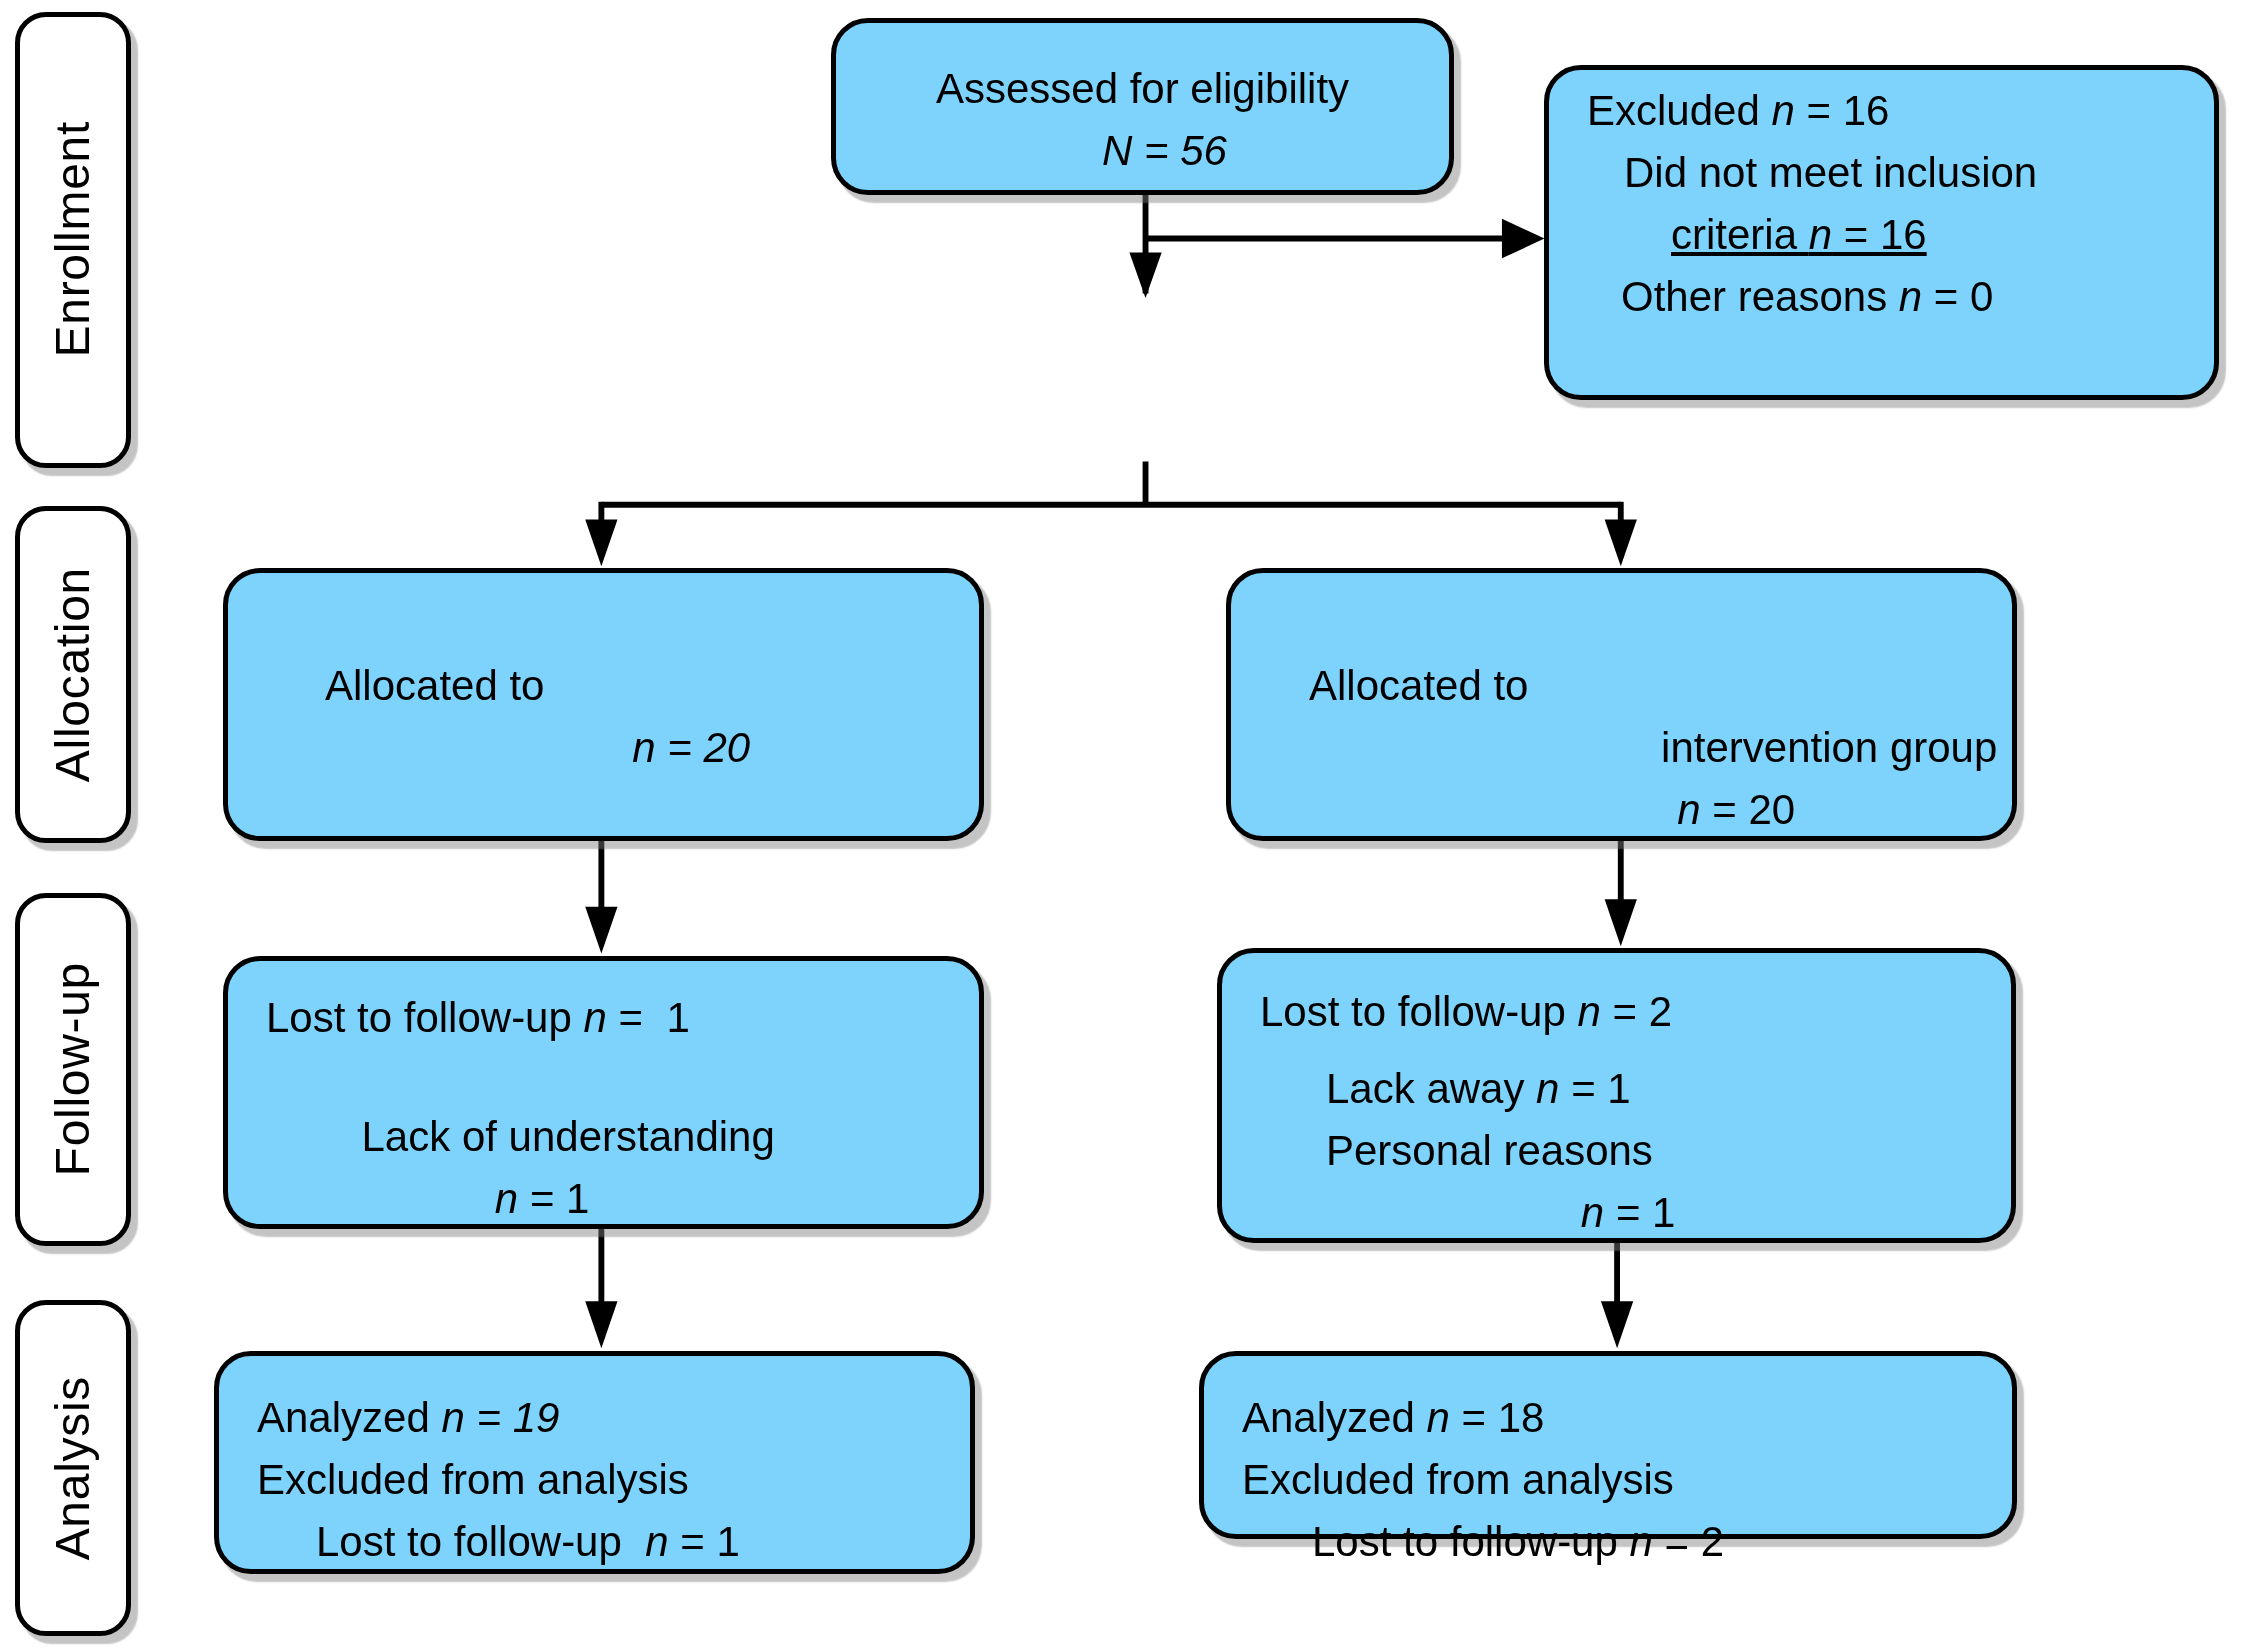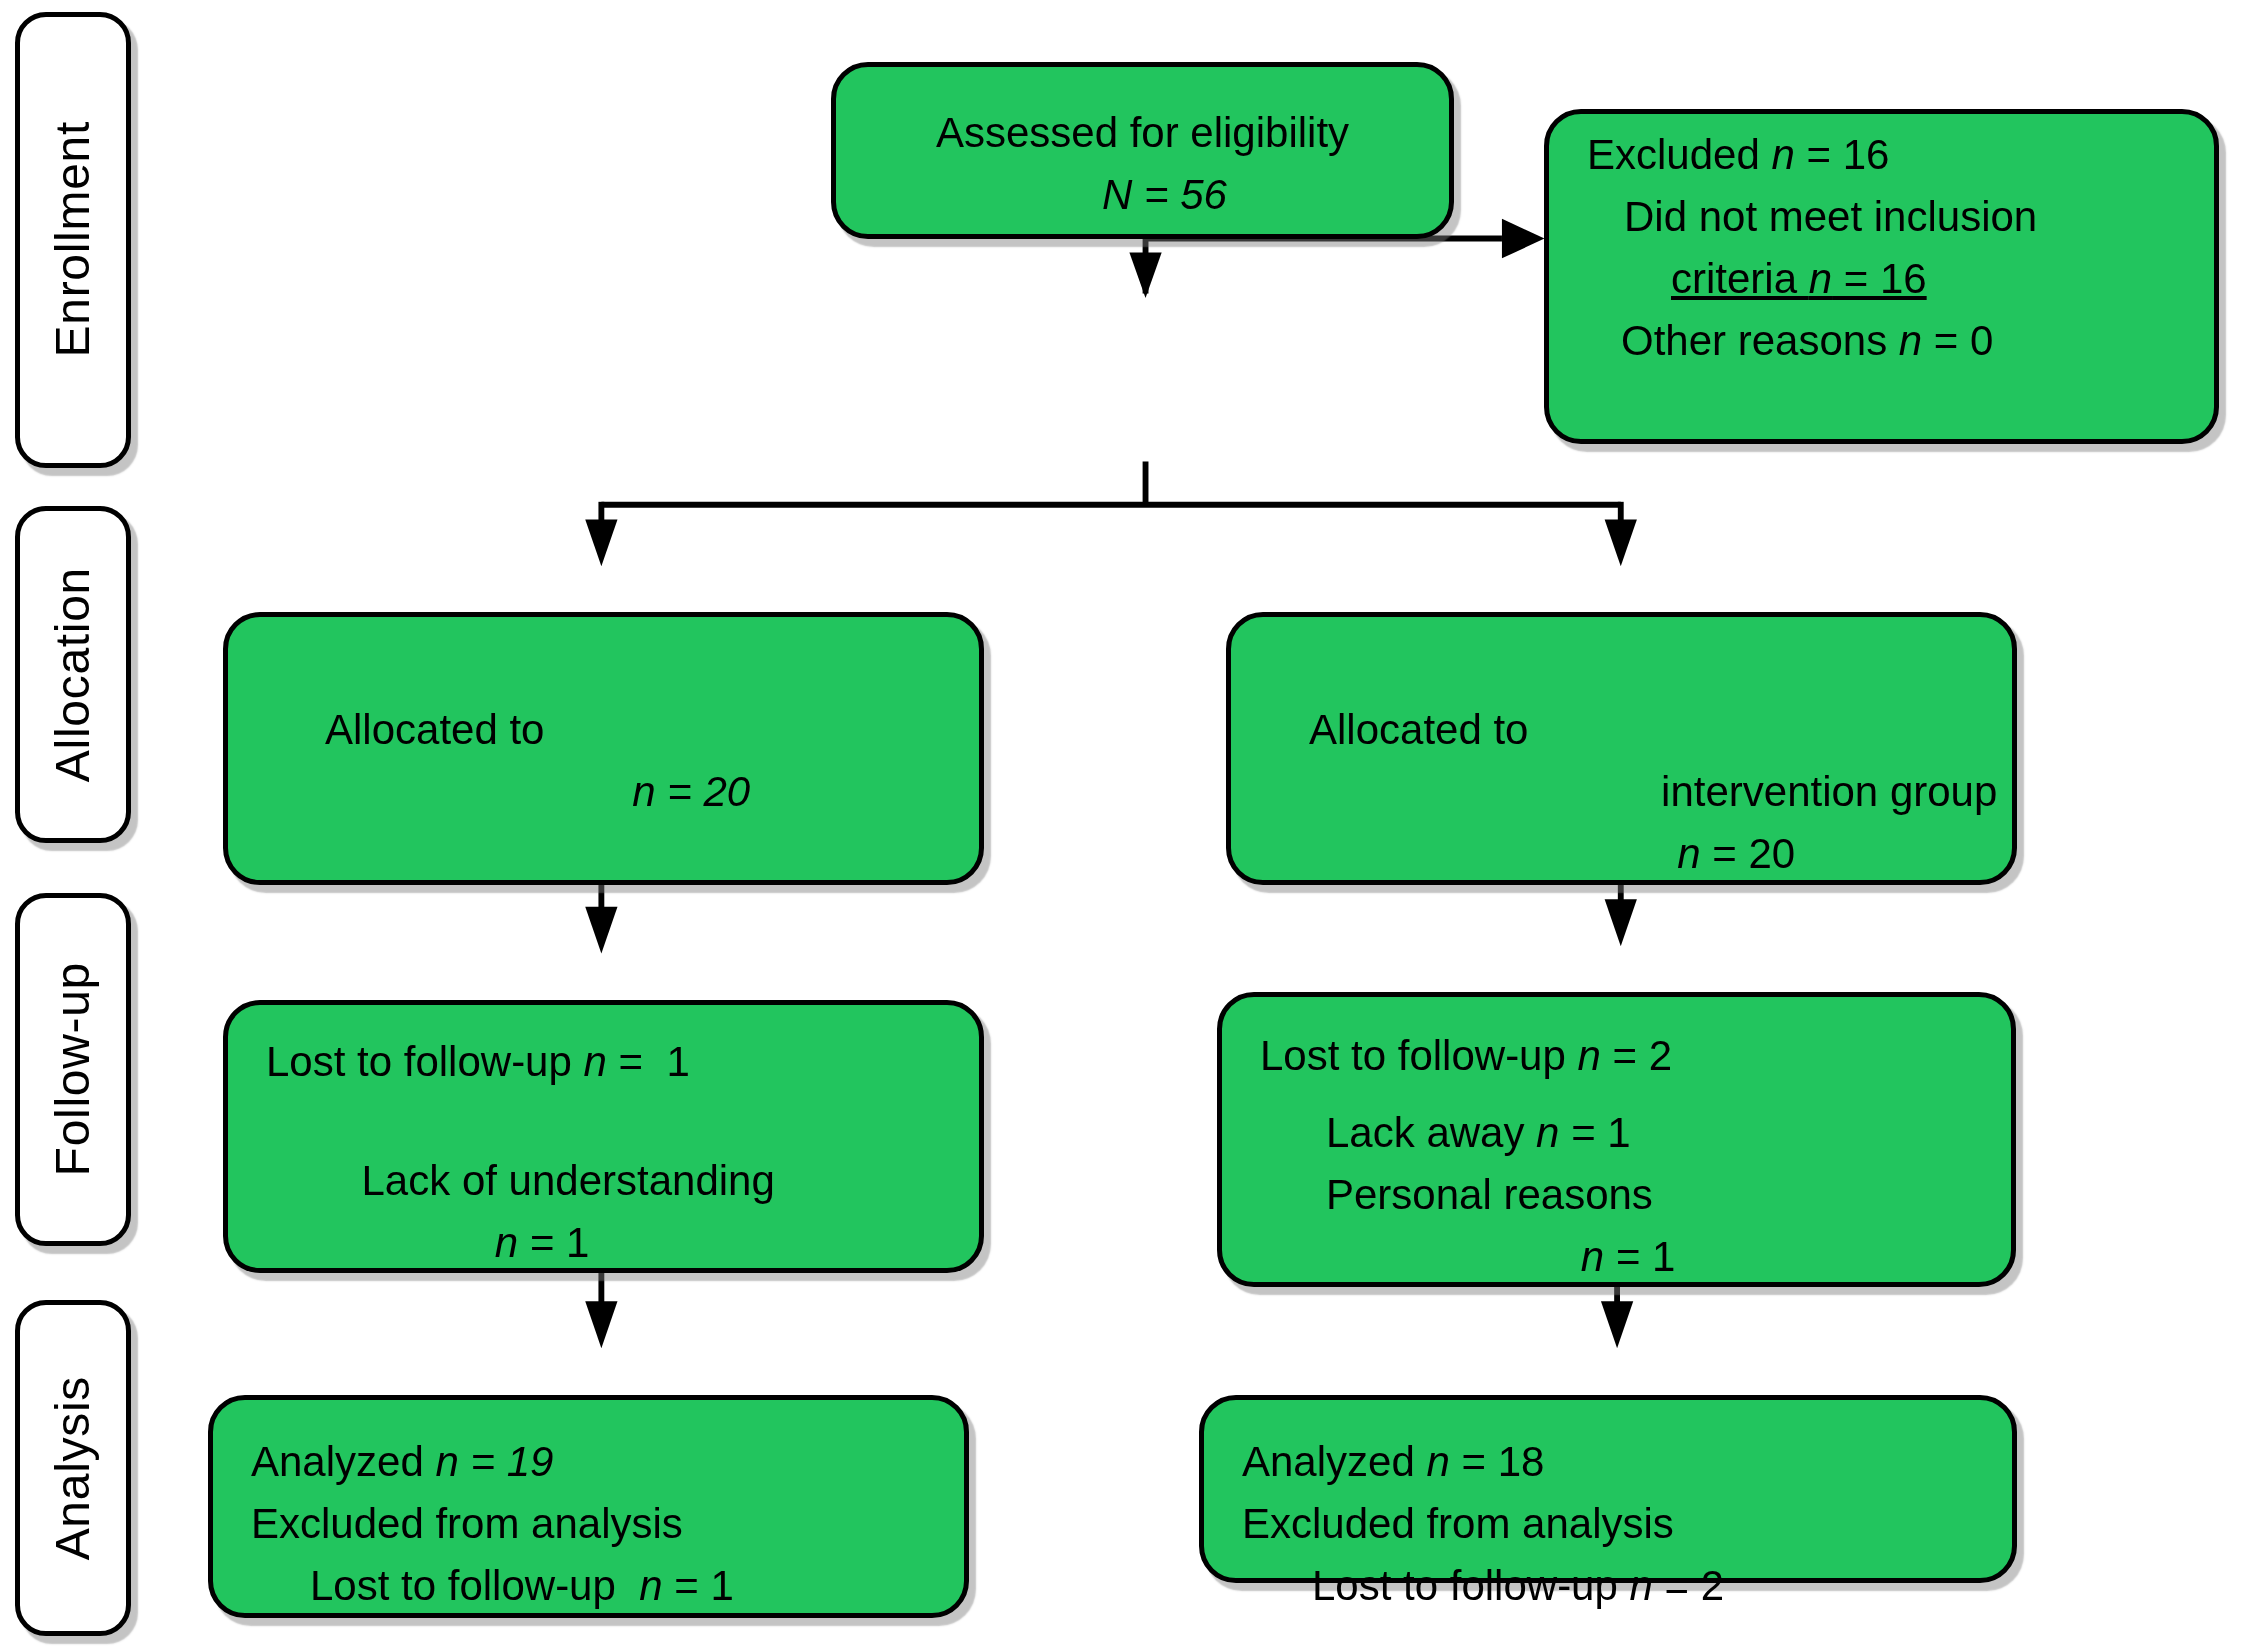--- a/index.html
+++ b/index.html
@@ -40,40 +40,39 @@
   }
   #stage-enrollment{top:11.7px;height:456px;}
   #stage-allocation{top:506px;height:337px;}
   #stage-followup{top:893px;height:353px;}
   #stage-analysis{top:1300px;height:336px;}
 
   
   .box{
     position:absolute;
     box-sizing:border-box;
-    background:#22c55e;
+    background:#7dd3fc;
     border:5.9px solid #000;
     border-radius:37px;
     box-shadow:6.6px 7.3px 1.5px rgba(125,125,125,0.45);
     font-size:42px;
     line-height:62px;
-    margin-top:44px;
   }
   .box .line{white-space:pre;}
   .align-c{text-align:center;}
   .align-l{text-align:left;}
 
   #box-assessed{left:831px;top:17.6px;width:623px;height:177px;padding:35px 14.7px 0 14.7px;}
   #box-excluded{left:1544px;top:65px;width:675px;height:335px;padding:10.3px 14.7px 0 38px;}
   #box-randomized{left:831px;top:299px;width:623px;height:164px;padding:16px 14.7px 0 14.7px;}
   #box-alloc-control{left:223px;top:568px;width:761px;height:273px;padding:82px 14.7px 0 38px;}
   #box-alloc-intervention{left:1226px;top:568px;width:791px;height:273px;padding:82px 14.7px 0 38px;}
   #box-followup-control{left:223px;top:956px;width:761px;height:273px;padding:26.4px 14.7px 0 38px;}
   #box-followup-intervention{left:1217px;top:948px;width:799px;height:295px;padding:28px 14.7px 0 38px;}
-  #box-analysis-control{left:208px;top:1351px;width:761px;height:223px;padding:31px 14.7px 0 38px;}
+  #box-analysis-control{left:214px;top:1351px;width:761px;height:223px;padding:31px 14.7px 0 38px;}
   #box-analysis-intervention{left:1199px;top:1351px;width:818px;height:188px;padding:31px 14.7px 0 38px;}
 </style>
 </head>
 <body>
 
 <div class="canvas">
 
   <svg class="connectors" viewBox="0 0 3068 2248">
 
     <line x1="1562" y1="263" x2="1562" y2="400"></line>

